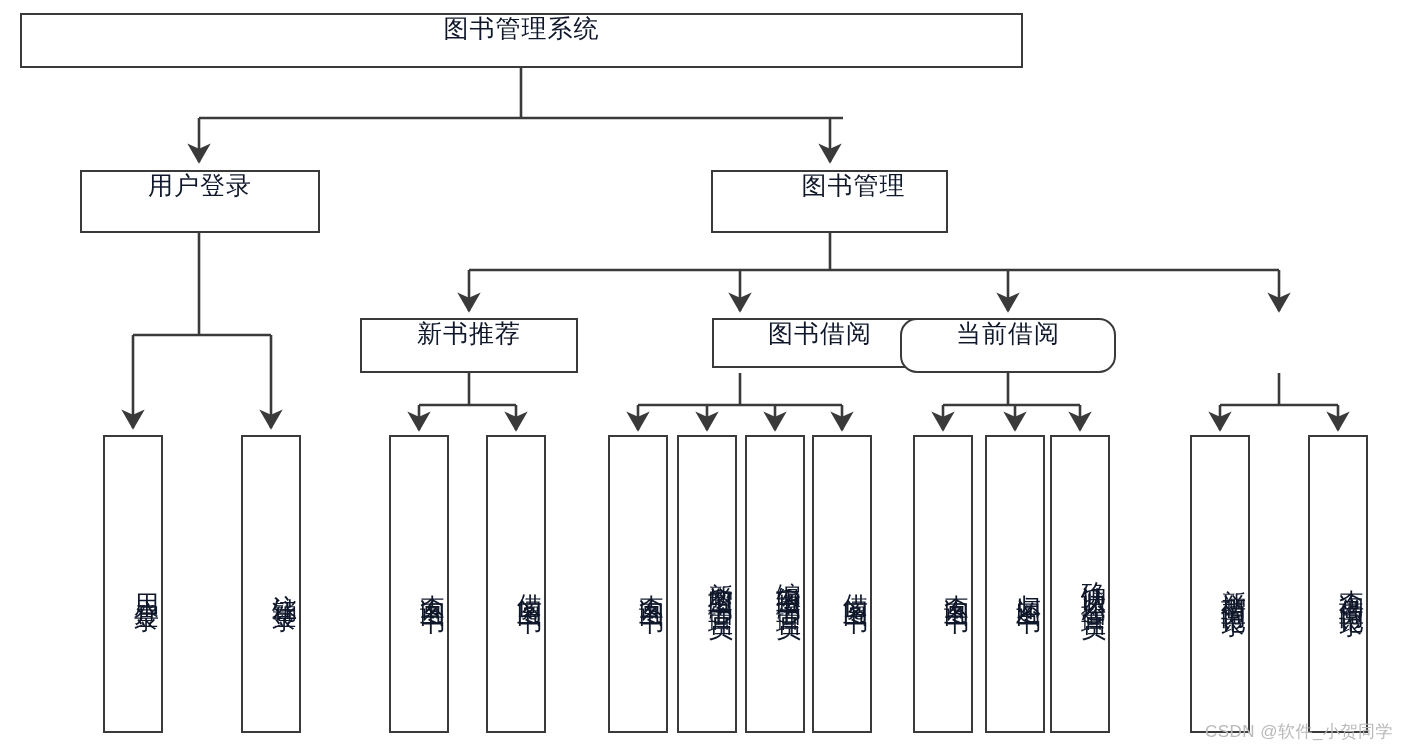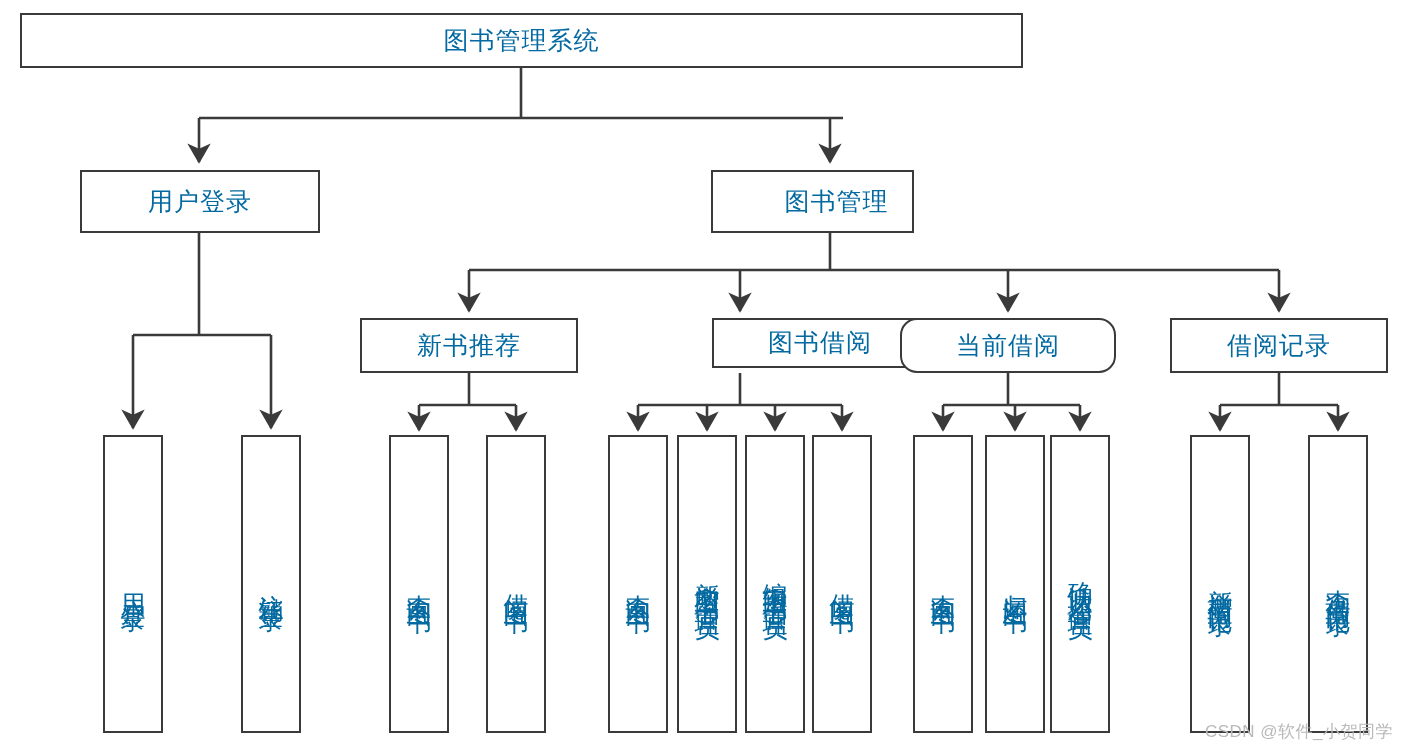--- a/index.html
+++ b/index.html
@@ -24,23 +24,23 @@
     width: 1405px;
     height: 747px;
     pointer-events: none;
   }
   .node {
     position: absolute;
     box-sizing: border-box;
     border: 2.5px solid #3a3a3a;
     background: #ffffff;
     display: flex;
-    align-items: center;
+    align-items: flex-start;
     justify-content: center;
-    color: #0369a1;
+    color: #0f172a;
   }
   .node.horiz {
     font-size: 25px;
     letter-spacing: 1px;
     line-height: 1.1;
   }
   .node.vert {
     writing-mode: vertical-rl;
     text-orientation: upright;
     font-size: 25px;
@@ -123,35 +123,32 @@
     </g>
   </svg>
 
   <div class="node horiz" style="left:20px; top:13px; width:1003px; height:55px;">
     <span>图书管理系统</span>
   </div>
 
   <div class="node horiz" style="left:80px; top:170px; width:240px; height:63px;">
     <span>用户登录</span>
   </div>
-  <div class="node horiz" style="left:711px; top:170px; width:203px; height:63px;padding-left:48px;">
+  <div class="node horiz" style="left:711px; top:170px; width:237px; height:63px;padding-left:48px;">
     <span>图书管理</span>
   </div>
 
   <div class="node horiz" style="left:360px; top:318px; width:218px; height:55px;">
     <span>新书推荐</span>
   </div>
   <div class="node horiz" style="left:664px; top:318px; width:216px; height:50px;margin-left:48px;">
     <span>图书借阅</span>
   </div>
   <div class="node horiz" style="left:900px; top:318px; width:216px; height:55px;border-radius:17px;">
     <span>当前借阅</span>
-  </div>
-  <div class="node horiz" style="left:1170px; top:318px; width:218px; height:55px;">
-    <span>借阅记录</span>
   </div>
 
   <div class="node vert" style="left:103px; top:435px; width:60px; height:298px;">
     <span class="vtext">用户登录</span>
   </div>
   <div class="node vert" style="left:241px; top:435px; width:60px; height:298px;">
     <span class="vtext">注销登录</span>
   </div>
   <div class="node vert" style="left:389px; top:435px; width:60px; height:298px;">
     <span class="vtext">查询图书</span>

